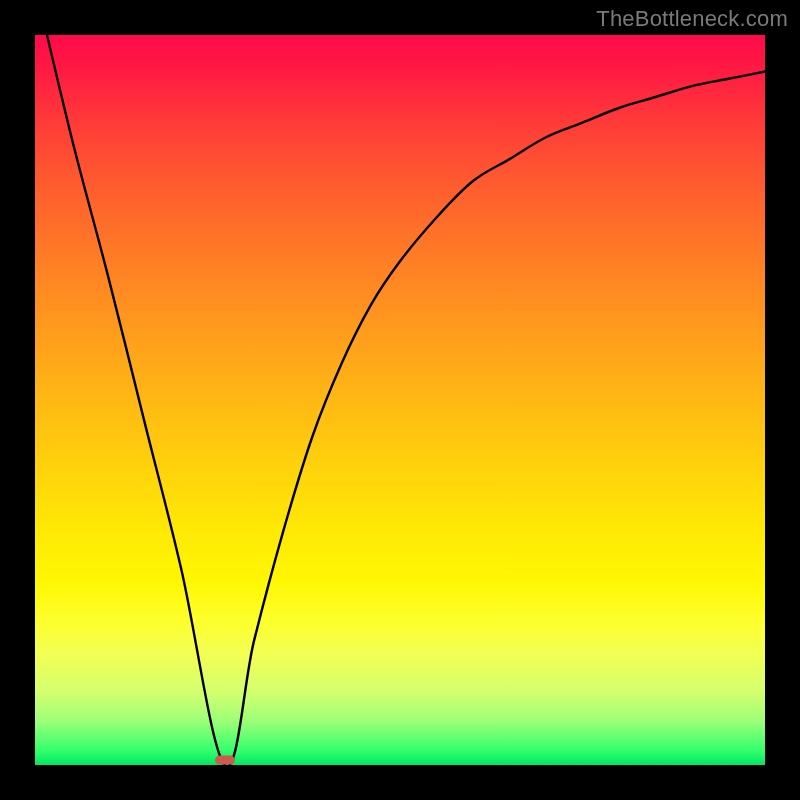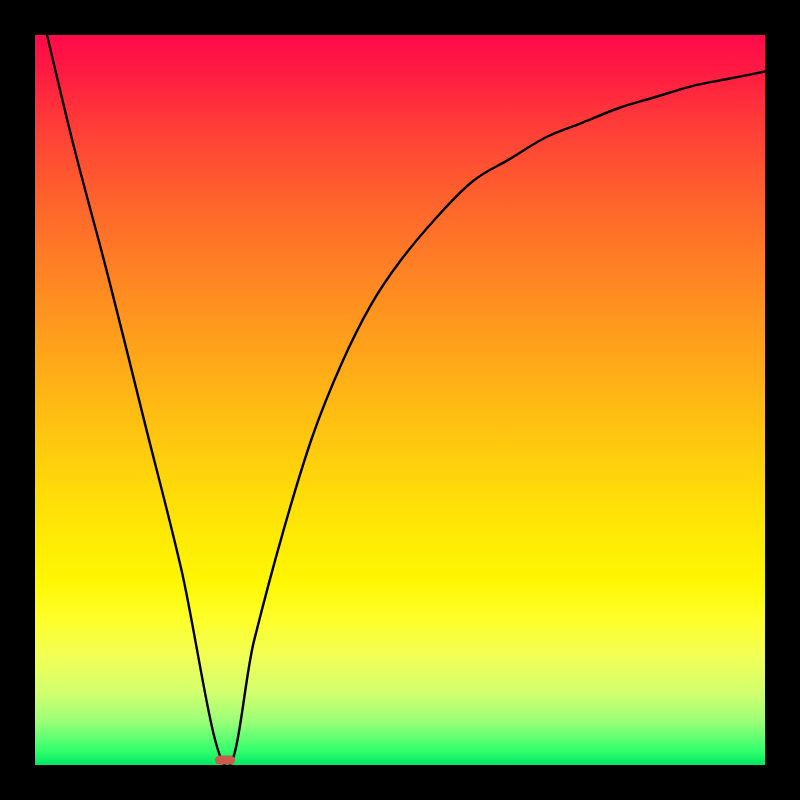--- a/index.html
+++ b/index.html
@@ -84,13 +84,14 @@
   <div class="plot-area">
     <div class="gradient"></div>
 
     <svg class="curve" viewBox="0 0 730 730" preserveAspectRatio="none">
       <path id="curve-path" fill="none" stroke="#000" stroke-width="2.4" stroke-linecap="round" stroke-linejoin="round" d="M 0.0 -51.1 C 6.6 -23.5, 23.4 49.6, 36.5 102.2 C 49.6 154.8, 59.9 189.7, 73.0 240.9 C 86.1 292.1, 96.4 334.3, 109.5 386.9 C 122.6 439.5, 131.5 471.1, 146.0 532.9 C 160.5 594.7, 176.7 716.9, 189.8 730.0 C 202.9 743.1, 208.5 647.9, 219.0 605.9 C 229.5 563.9, 237.7 533.2, 248.2 496.4 C 258.7 459.6, 266.9 431.7, 277.4 401.5 C 287.9 371.3, 296.1 352.2, 306.6 328.5 C 317.1 304.8, 325.3 288.5, 335.8 270.1 C 346.3 251.7, 353.2 242.1, 365.0 226.3 C 376.8 210.5, 388.4 197.0, 401.5 182.5 C 414.6 168.0, 424.9 156.5, 438.0 146.0 C 451.1 135.5, 461.4 132.0, 474.5 124.1 C 487.6 116.2, 497.9 108.8, 511.0 102.2 C 524.1 95.6, 534.4 92.9, 547.5 87.6 C 560.6 82.3, 570.9 77.6, 584.0 73.0 C 597.1 68.4, 607.4 66.0, 620.5 62.0 C 633.6 58.1, 643.9 54.4, 657.0 51.1 C 670.1 47.8, 680.4 46.4, 693.5 43.8 C 706.6 41.2, 723.4 37.8, 730.0 36.5"></path>
     </svg>
 
     <div id="marker" class="marker" style="left: 190px; top: 726px;"></div>
   </div>
 
+  <div class="watermark">TheBottleneck.com</div>
 </div>
 
 </body></html>

